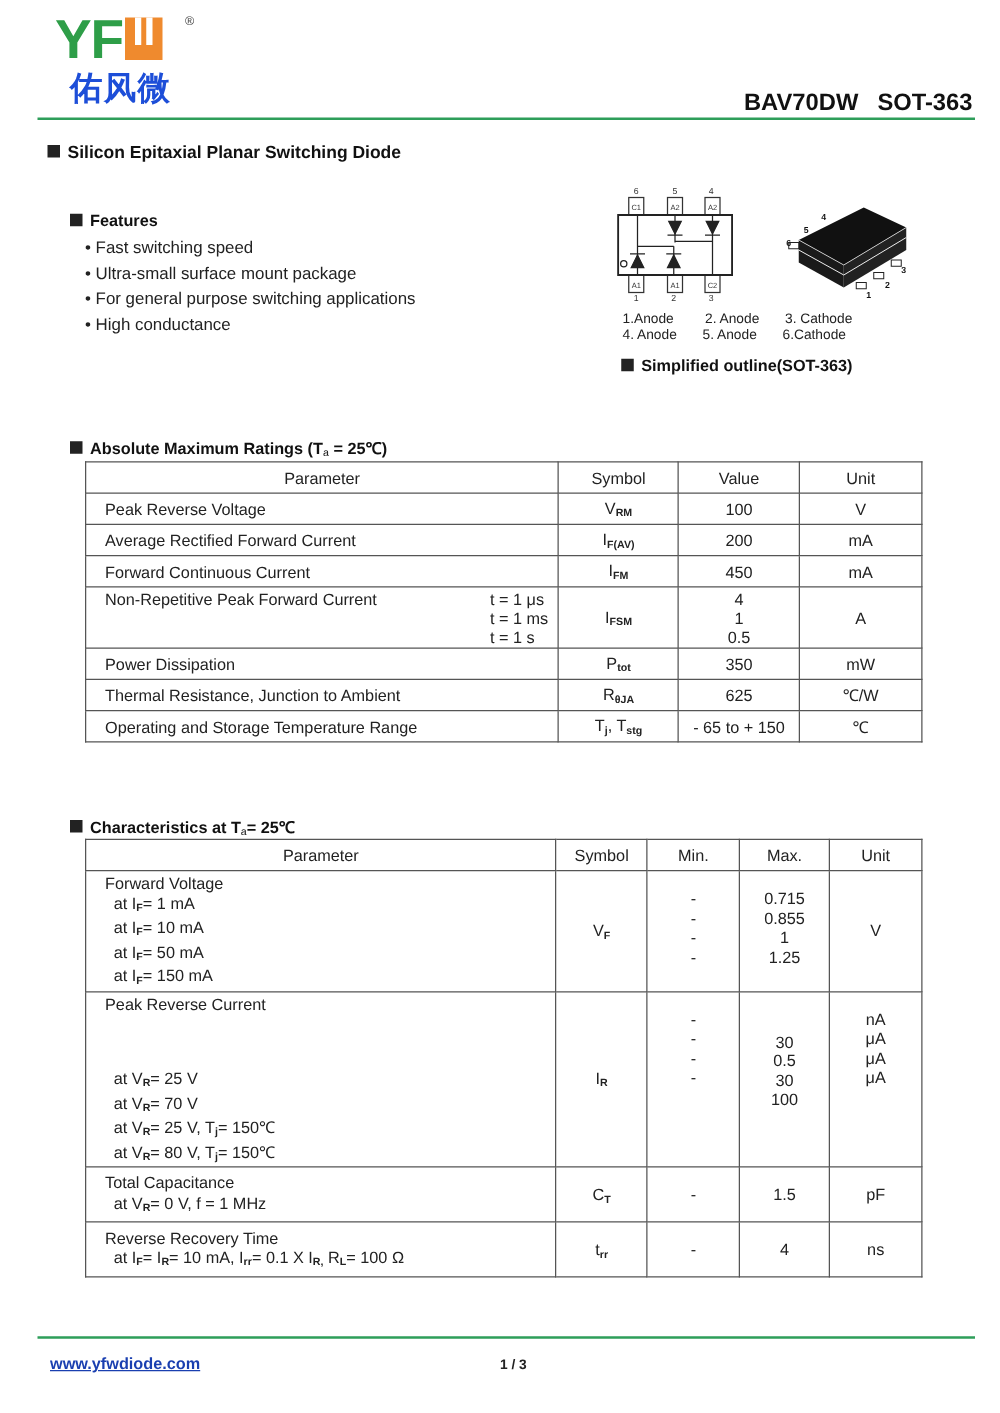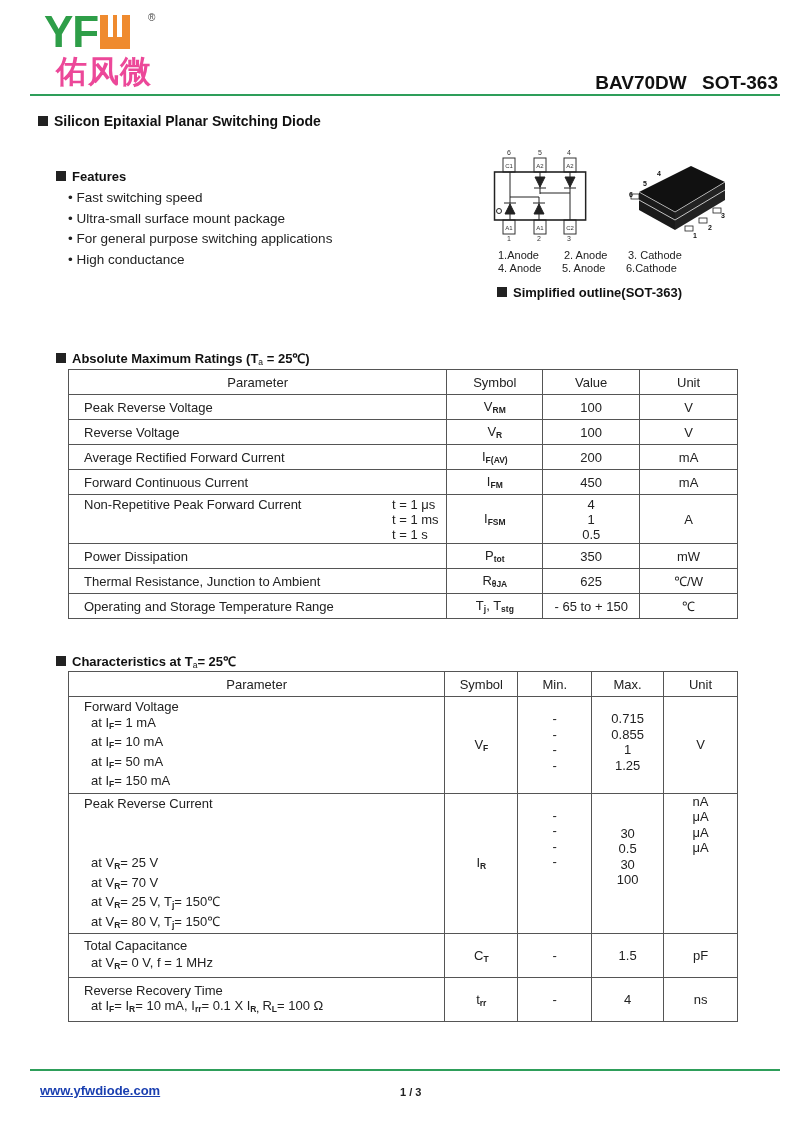--- a/index.html
+++ b/index.html
@@ -8,21 +8,21 @@
   .abs { position: absolute; }
 
   
   .logo-yfw { left: 44px; top: 10px; font-size: 44px; font-weight: bold; letter-spacing: -1px; line-height: 44px; }
   .logo-yf { color: #2e9e48; }
   .logo-w { display: inline-block; width: 30px; height: 34px; background: #ef8a2e; position: relative; top: 2px; margin-left: 2px; }
   .logo-w::before, .logo-w::after { content: ""; position: absolute; top: 0; width: 5px; height: 22px; background: #fff; }
   .logo-w::before { left: 8px; }
   .logo-w::after { right: 8px; }
   .logo-reg { left: 148px; top: 12px; font-size: 10px; color: #444; }
-  .logo-cn { left: 56px; top: 55px; font-size: 31px; font-weight: bold; color: #ec4899; line-height: 32px; font-family: "DejaVu Sans", sans-serif; letter-spacing: 1px; }
+  .logo-cn { left: 56px; top: 55px; font-size: 26px; font-weight: bold; color: #1d4ed8; line-height: 32px; font-family: "DejaVu Sans", sans-serif; letter-spacing: 1px; }
   .title-right { right: 22px; top: 72px; font-size: 19px; font-weight: bold; color: #111; word-spacing: 10px; }
   .green-rule { left: 30px; width: 750px; height: 2px; background: #2e9e5a; }
 
   .section-h { font-size: 13px; font-weight: bold; color: #111; }
   .sq { display: inline-block; width: 10px; height: 10px; background: #222; margin-right: 6px; vertical-align: 0px; }
 
   .features { left: 68px; top: 188px; font-size: 13.5px; color: #222; line-height: 20.5px; }
   .features div::before { content: "• "; }
 
   .pinlabels { font-size: 11px; color: #222; line-height: 13px; }
@@ -162,26 +162,20 @@
   <tbody>
       <tr>
     <th>Parameter</th>
     <th>Symbol</th>
     <th>Value</th>
     <th>Unit</th>
   </tr>
   <tr style="height:25px">
     <td class="pl">Peak Reverse Voltage</td>
     <td class="c"><span>V</span><sub>RM</sub></td>
-    <td class="c">100</td>
-    <td class="c">V</td>
-  </tr>
-  <tr style="height:25px">
-    <td class="pl">Reverse Voltage</td>
-    <td class="c"><span>V</span><sub>R</sub></td>
     <td class="c">100</td>
     <td class="c">V</td>
   </tr>
   <tr style="height:25px">
     <td class="pl">Average Rectified Forward Current</td>
     <td class="c"><span>I</span><sub>F(AV)</sub></td>
     <td class="c">200</td>
     <td class="c">mA</td>
   </tr>
   <tr style="height:25px">
@@ -284,21 +278,21 @@
           <div>-</div>
           <div>-</div>
           <div>-</div>
     </td>
     <td class="c" style="line-height:15.5px; padding-top:32px; vertical-align:top;">
       <div>30</div>
           <div>0.5</div>
           <div>30</div>
           <div>100</div>
     </td>
-    <td class="c" style="line-height:15.5px; vertical-align:top;">
+    <td class="c" style="line-height:15.5px; padding-top:14px; vertical-align:top;">
       <div>nA</div>
           <div>μA</div>
           <div>μA</div>
           <div>μA</div>
     </td>
   </tr>
   <tr style="height:44px">
     <td class="pl" style="line-height:17px;">
       <div>Total Capacitance</div>
       <div style="padding-left:7px;"><span>at V</span><sub>R</sub><span>= 0 V, f = 1 MHz</span></div>

